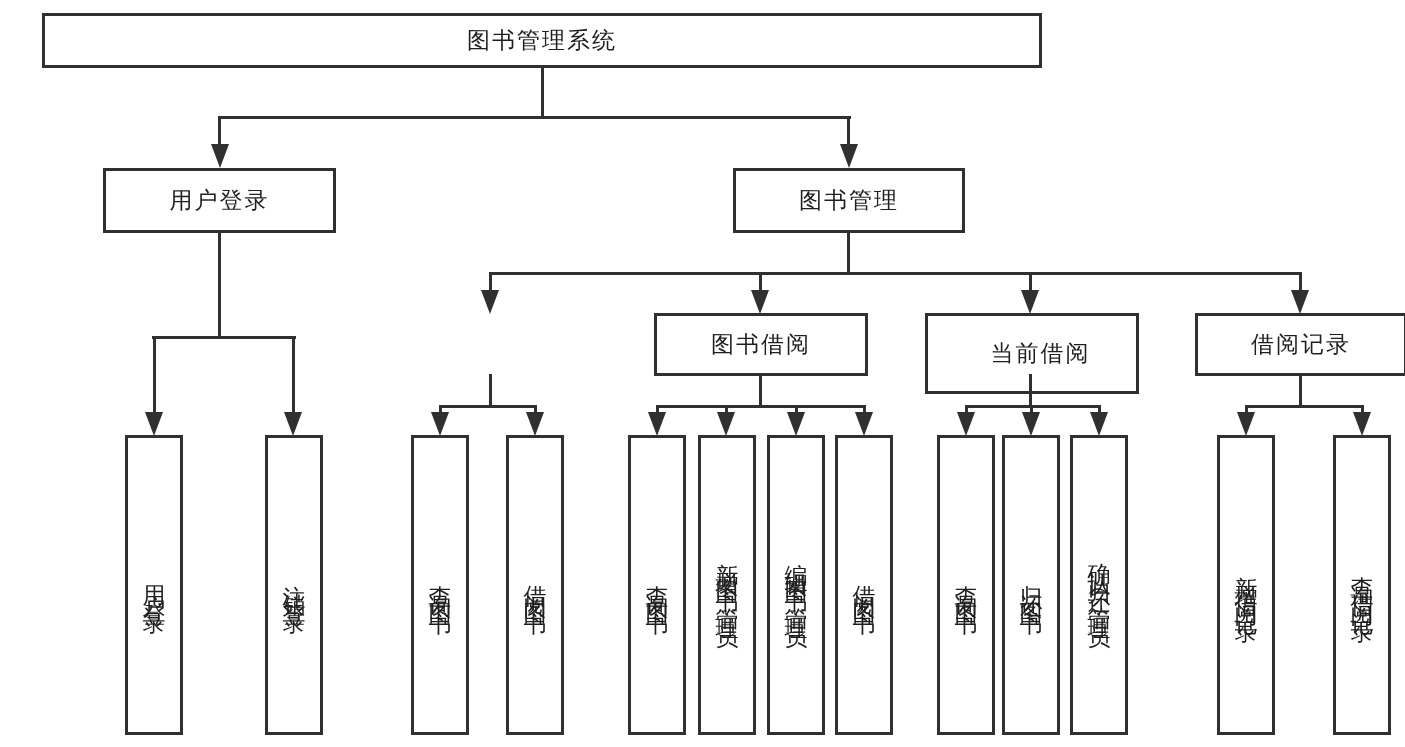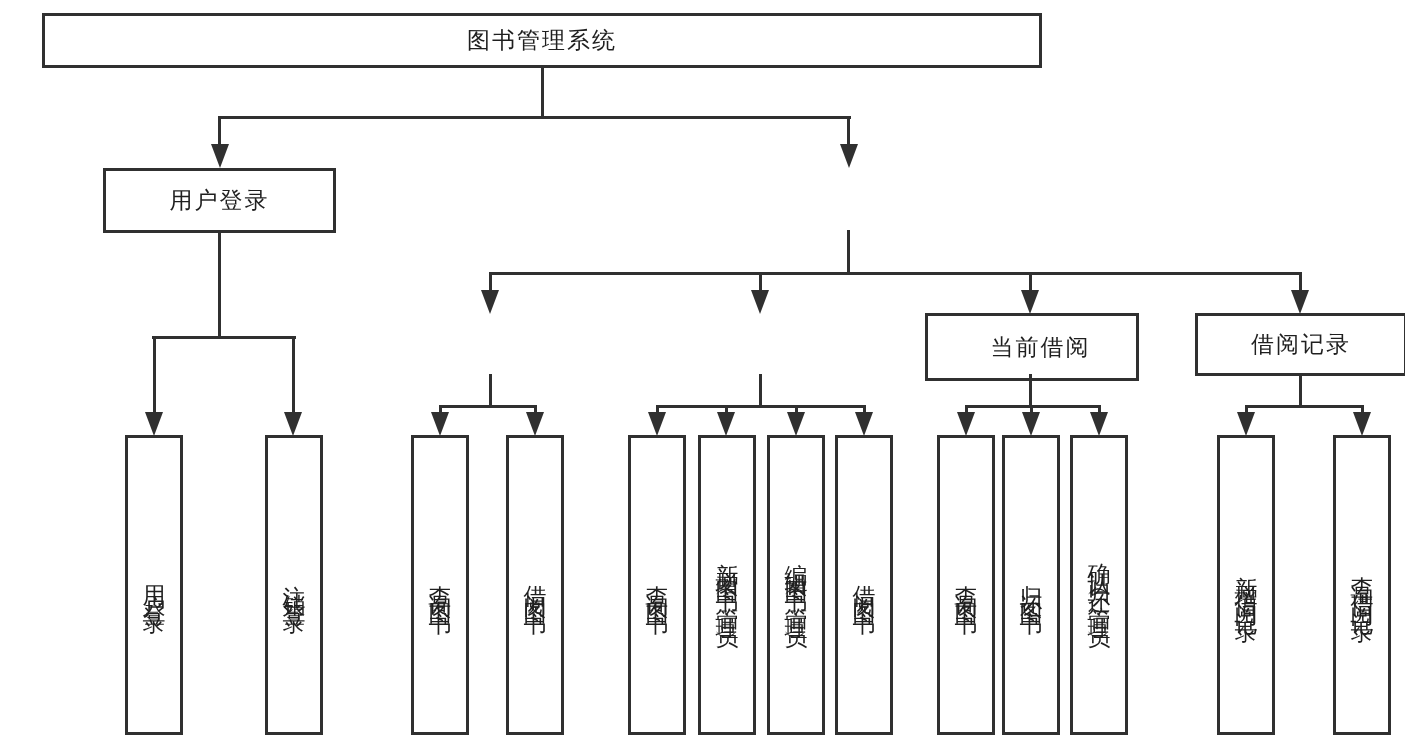--- a/index.html
+++ b/index.html
@@ -50,21 +50,21 @@
     border-top:24px solid var(--line);
   }
   
   #box-root{left:22px;top:13px;width:1000px;height:55px;}
   
   #box-l2-0{left:83px;top:168px;width:233px;height:65px;}
   #box-l2-1{left:713px;top:168px;width:232px;height:65px;}
   
   #box-l3-0{left:363px;top:313px;width:215px;height:63px;}
   #box-l3-1{left:634px;top:313px;width:214px;height:63px;}
-  #box-l3-2{left:905px;top:313px;width:214px;height:68px;padding-left:17px;}
+  #box-l3-2{left:905px;top:313px;width:214px;height:81px;padding-left:17px;}
   #box-l3-3{left:1175px;top:313px;width:212px;height:63px;}
   
   #leaf-a0{left:105px;} #leaf-a1{left:245px;}
   #leaf-b0{left:391px;} #leaf-b1{left:486px;}
   #leaf-c0{left:608px;} #leaf-c1{left:678px;} #leaf-c2{left:747px;} #leaf-c3{left:815px;}
   #leaf-d0{left:917px;} #leaf-d1{left:982px;} #leaf-d2{left:1050px;}
   #leaf-e0{left:1197px;} #leaf-e1{left:1313px;}
   
   #v-root{left:521px;top:66px;height:52px;}
   #h-l2{left:199px;top:116px;width:632px;}
@@ -108,21 +108,23 @@
   }
 </style>
 </head>
 <body>
 
 <div id="canvas">
 
   <div class="box" id="box-root">图书管理系统</div>
 
   <div class="box" id="box-l2-0">用户登录</div>
-
+  <div class="box" id="box-l2-1">图书管理</div>
+
+  <div class="box" id="box-l3-1">图书借阅</div>
   <div class="box" id="box-l3-2">当前借阅</div>
   <div class="box" id="box-l3-3">借阅记录</div>
 
   <div class="leaf" id="leaf-a0">用户登录</div>
   <div class="leaf" id="leaf-a1">注销登录</div>
 
   <div class="leaf" id="leaf-b0">查询图书</div>
   <div class="leaf" id="leaf-b1">借阅图书</div>
 
   <div class="leaf" id="leaf-c0">查询图书</div>

